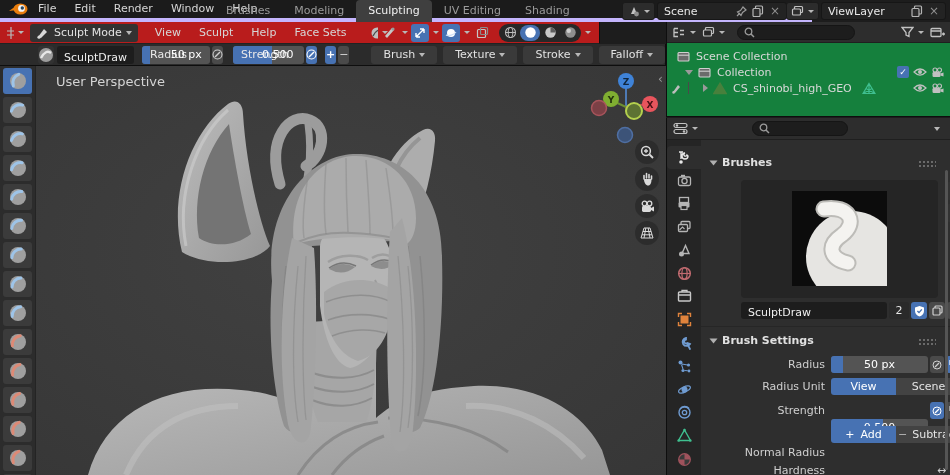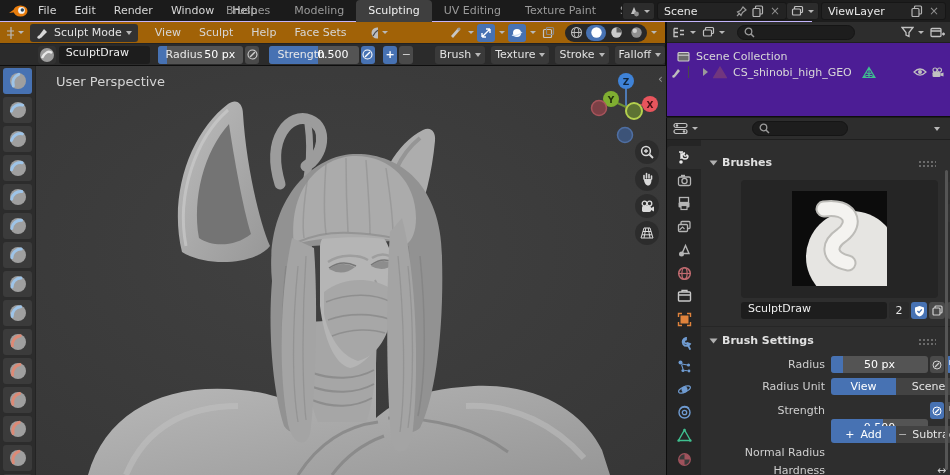--- a/index.html
+++ b/index.html
@@ -4,72 +4,72 @@
 <style>
   *{margin:0;padding:0;box-sizing:border-box}
   html,body{width:950px;height:475px;overflow:hidden;background:#1d1d1d;
     font-family:"DejaVu Sans","Liberation Sans",sans-serif;font-size:11px;color:#cccccc;
     -webkit-font-smoothing:antialiased}
   .abs{position:absolute}
   .row{display:flex;align-items:center}
   .chev{width:0;height:0;border-left:3.5px solid transparent;border-right:3.5px solid transparent;border-top:4px solid #b8b8b8;display:inline-block;margin-left:4px}
   .chev.sm{border-left-width:3px;border-right-width:3px;border-top-width:3.5px}
   
-  #topbar{left:0;top:0;width:812px;height:22px;background:#1b1b1b;border-bottom:1px solid #c4b5fd}
+  #topbar{left:0;top:0;width:812px;height:22px;background:#1b1b1b;border-bottom:4px solid #c4b5fd}
   #topbar .menu{padding:0 9px;color:#d6d6d6;line-height:22px;cursor:default}
   .wstabs{position:absolute;left:214px;top:0;height:22px;width:408px;overflow:hidden;display:flex}
   .wstab{padding:0 12px;line-height:22px;color:#9a9a9a;white-space:nowrap}
   .wstab.active{background:#3f3f3f;color:#f0f0f0;border-radius:4px 4px 0 0}
   .idwidget{position:absolute;top:2px;height:18px;display:flex;align-items:center}
   .idbtn{background:#2c2c2c;border:1px solid #1a1a1a;border-radius:3px;height:18px;display:flex;align-items:center;padding:0 4px}
   .idfield{background:#232323;border:1px solid #161616;border-radius:3px;height:18px;display:flex;align-items:center;padding:0 6px;margin-left:2px;color:#e8e8e8}
   .ghosticon{color:#8f8f8f;margin-left:6px;font-size:12px;line-height:12px}
   
-  #vphdr{left:0;top:22px;width:666px;height:22px;background:#a16207;border-bottom:1px solid #222;border-right:1px solid #0e0e0e}
+  #vphdr{left:0;top:22px;width:600px;height:22px;background:#b91c1c;border-bottom:1px solid #222;border-right:1px solid #0e0e0e}
   #toolhdr{left:0;top:44px;width:666px;height:22px;background:#2b2b2b;border-bottom:1px solid #0e0e0e;border-right:1px solid #0e0e0e}
   .hbtn{display:flex;align-items:center;background:#323232;border-radius:3px;height:18px;padding:0 6px;margin-left:6px;color:#e2e2e2}
   .menuitem{padding:0 9px;color:#d6d6d6;line-height:22px}
   .tile{width:18px;height:18px;border-radius:3px;background:#323232;display:flex;align-items:center;justify-content:center;margin-left:3px}
   .tile.blue{background:#4772b3}
   .shadegrp{display:flex;background:#282828;border-radius:9px;margin-left:8px;padding:1px}
   .shadebtn{width:20px;height:16px;border-radius:8px;display:flex;align-items:center;justify-content:center}
   .shadebtn.on{background:#4772b3}
   .slider{position:relative;height:18px;background:#545454;border-radius:3px;overflow:hidden;color:#fff}
   .slider .fill{position:absolute;left:0;top:0;bottom:0;background:#4772b3}
   .slider .lab{position:absolute;left:8px;top:0;line-height:18px;color:#e9e9e9}
   .slider .val{position:absolute;right:0;left:0;text-align:center;line-height:18px;color:#fff}
   .pillbtn{width:16px;height:18px;border-radius:3px;background:#4a4a4a;display:flex;align-items:center;justify-content:center;margin-left:2px}
   .pillbtn.blue{background:#4772b3}
-  .ddbtn{display:flex;align-items:center;background:#3a3a3a;border-radius:3px;height:18px;padding:0 4px;margin-left:6px;color:#e2e2e2}
+  .ddbtn{display:flex;align-items:center;background:#3a3a3a;border-radius:3px;height:18px;padding:0 12px;margin-left:6px;color:#e2e2e2}
   
   #ltools{left:0;top:66px;width:36px;height:409px;background:#2c2c2c;border-right:1px solid #242424;overflow:hidden;padding-top:2px}
   .ttile{width:29px;height:26px;margin:0 auto 3px;background:#3b3b3b;border-radius:3px;display:flex;align-items:center;justify-content:center}
   .ttile.active{background:#4772b3}
   
   #vp{left:36px;top:66px;width:630px;height:409px;background:#3a3a3a;overflow:hidden}
   #vp .ovl1{position:absolute;left:20px;top:8px;color:#d4d4d4;font-size:13px}
   #vp .ovl2{position:absolute;left:20px;top:27px;color:#fafafa;font-size:12px}
   .navbtn{position:absolute;width:24px;height:24px;border-radius:50%;background:rgba(40,40,40,.75);display:flex;align-items:center;justify-content:center}
   
-  #outliner{left:666px;top:22px;width:284px;height:95px;background:#4c1d95;border-bottom:1px solid #0e0e0e;border-left:1px solid #0e0e0e}
+  #outliner{left:666px;top:22px;width:284px;height:95px;background:#15803d;border-bottom:1px solid #0e0e0e;border-left:1px solid #0e0e0e}
   #outliner .hdr{height:21px;background:#2d2d2d;border-bottom:1px solid #1f1f1f;display:flex;align-items:center}
   .searchpill{height:15px;background:#1d1d1d;border-radius:8px;display:flex;align-items:center;padding:0 6px;border:1px solid #151515}
   .orow{height:16px;display:flex;align-items:center;color:#d8d8d8;position:relative}
   .orow .right{position:absolute;right:6px;display:flex;align-items:center;gap:4px}
   #props{left:666px;top:118px;width:284px;height:357px;background:#2e2e2e;border-left:1px solid #0e0e0e}
   #props .hdr{height:22px;background:#2d2d2d;border-bottom:1px solid #1f1f1f;display:flex;align-items:center}
   #tabcol{position:absolute;left:0;top:22px;width:34px;bottom:0;background:#252525}
   .ptab{position:absolute;left:0;width:34px;height:23px;display:flex;align-items:center;justify-content:center}
   .ptab.active{background:#2e2e2e;border-radius:4px 0 0 4px}
   #pcontent{position:absolute;left:34px;top:22px;right:0;bottom:0}
   .ptitle{display:flex;align-items:center;color:#e0e0e0;font-weight:bold}
   .caret{width:0;height:0;border-top:4px solid transparent;border-bottom:4px solid transparent;border-left:5px solid #b0b0b0;display:inline-block}
   .caret.open{transform:rotate(90deg)}
   .grip{width:18px;height:7px;background-image:radial-gradient(#6a6a6a 1px,transparent 1.2px);background-size:4px 4px}
-  .field{background:#1d1d1d;border-radius:3px;height:17px;display:flex;align-items:flex-start;padding:0 7px;color:#efefef}
+  .field{background:#1d1d1d;border-radius:3px;height:17px;display:flex;align-items:flex-end;padding:0 7px;color:#efefef}
   .valfield{background:#545454;border-radius:3px;height:17px;position:relative;overflow:hidden;color:#fff}
   .seg{display:flex;height:17px;border-radius:3px;overflow:hidden}
   .seg .opt{flex:1;display:flex;align-items:center;justify-content:center;background:#434343;color:#e5e5e5}
   .seg .opt.on{background:#4772b3;color:#fff}
   .rowlab{position:absolute;width:120px;text-align:right;color:#cfcfcf;line-height:17px}
   .penbtn{position:absolute;width:14px;height:17px;border-radius:3px;background:#4a4a4a;display:flex;align-items:center;justify-content:center}
   .penbtn.blue{background:#4772b3}
   svg{display:block}
 </style>
 </head>
@@ -85,21 +85,20 @@
   <span class="menu">File</span>
   <span class="menu">Edit</span>
   <span class="menu">Render</span>
   <span class="menu">Window</span>
   <span class="menu">Help</span>
   <div class="wstabs">
     <span class="wstab">Brushes</span>
     <span class="wstab">Modeling</span>
     <span class="wstab active">Sculpting</span>
     <span class="wstab">UV Editing</span>
-    <span class="wstab">Texture Paint</span>
     <span class="wstab">Shading</span>
 
   </div>
   <div class="idwidget" style="left:622px">
     <div class="idbtn">
       <svg width="13" height="12">
           <path d="M4,9 L7,2 L10,9 Z" fill="#c2c2c2"></path>
           <circle cx="9.5" cy="9" r="2.4" fill="#8f8f8f"></circle>
         </svg>
       <span class="chev sm"></span>
@@ -492,20 +491,41 @@
         </svg>
     </div>
   </div>
   <div class="orow" style="margin-top:5px;padding-left:10px">
     <svg width="13" height="11">
         <rect x="1" y="1.5" width="11" height="8.5" rx="1" fill="#6b6b6b" stroke="#cfcfcf" stroke-width="1.1"></rect>
         <path d="M1,4.2 H12" stroke="#cfcfcf" stroke-width="1.1"></path>
       </svg>
     <span style="margin-left:6px">Scene Collection</span>
   </div>
+  <div class="orow" style="padding-left:18px">
+    <span style="display:inline-block;width:0;height:0;border-left:4px solid transparent;border-right:4px solid transparent;border-top:5px solid #9a9a9a"></span>
+    <svg width="13" height="11" style="margin-left:5px">
+        <rect x="1" y="1.5" width="11" height="8.5" rx="1" fill="#6b6b6b" stroke="#cfcfcf" stroke-width="1.1"></rect>
+        <path d="M1,4.2 H12" stroke="#cfcfcf" stroke-width="1.1"></path>
+      </svg>
+    <span style="margin-left:6px">Collection</span>
+    <span class="right">
+      <span style="width:12px;height:12px;background:#4772b3;border-radius:2px;color:#fff;font-size:9px;display:flex;align-items:center;justify-content:center">✓</span>
+      <svg width="14" height="10">
+          <path d="M1,5 Q7,-1 13,5 Q7,11 1,5 Z" fill="none" stroke="#c0c0c0" stroke-width="1.2"></path>
+          <circle cx="7" cy="5" r="2" fill="#c0c0c0"></circle>
+        </svg>
+      <svg width="13" height="11">
+          <circle cx="4" cy="3" r="2" fill="none" stroke="#c0c0c0" stroke-width="1.1"></circle>
+          <circle cx="8.5" cy="3" r="2" fill="none" stroke="#c0c0c0" stroke-width="1.1"></circle>
+          <rect x="1.5" y="5" width="8" height="5" rx="1.2" fill="#c0c0c0"></rect>
+          <path d="M9.5,6.5 L12.5,5.5 V9.5 L9.5,8.5 Z" fill="#c0c0c0"></path>
+        </svg>
+    </span>
+  </div>
   <div class="orow">
     <svg width="11" height="12" style="margin-left:4px">
         <path d="M2,10 L7,3 L9,5 L4,11 Z" fill="#bdbdbd"></path>
         <circle cx="2.6" cy="10.4" r="1.3" fill="#bdbdbd"></circle>
       </svg>
     <span style="width:1px;height:12px;background:#4a4a4a;margin:0 6px"></span>
     <span style="display:inline-block;width:0;height:0;border-top:4px solid transparent;border-bottom:4px solid transparent;border-left:5px solid #9a9a9a;margin-left:8px"></span>
     <svg width="14" height="13" style="margin-left:5px">
         <path d="M7,1.5 L13,11.5 H1 Z" fill="#e0833c" opacity=".25" stroke="#e0833c" stroke-width="1.6"></path>
       </svg>

